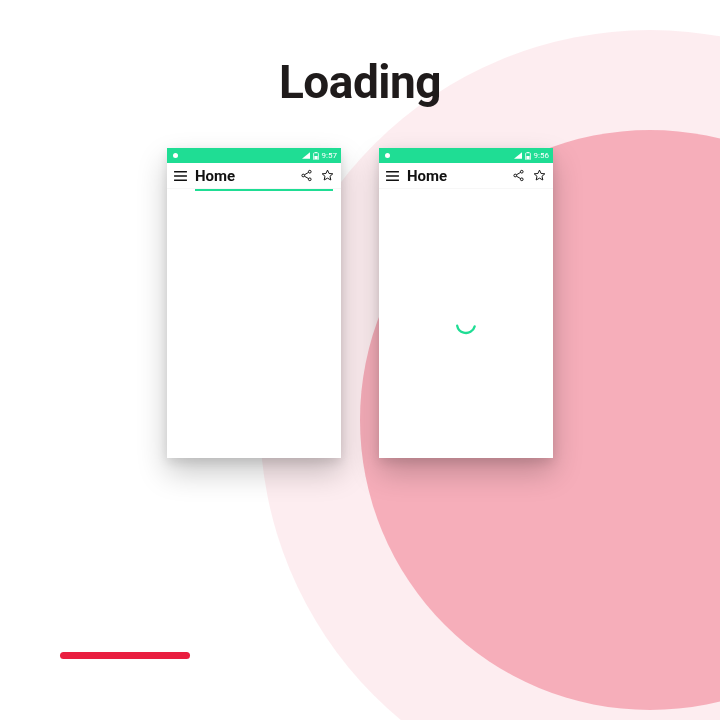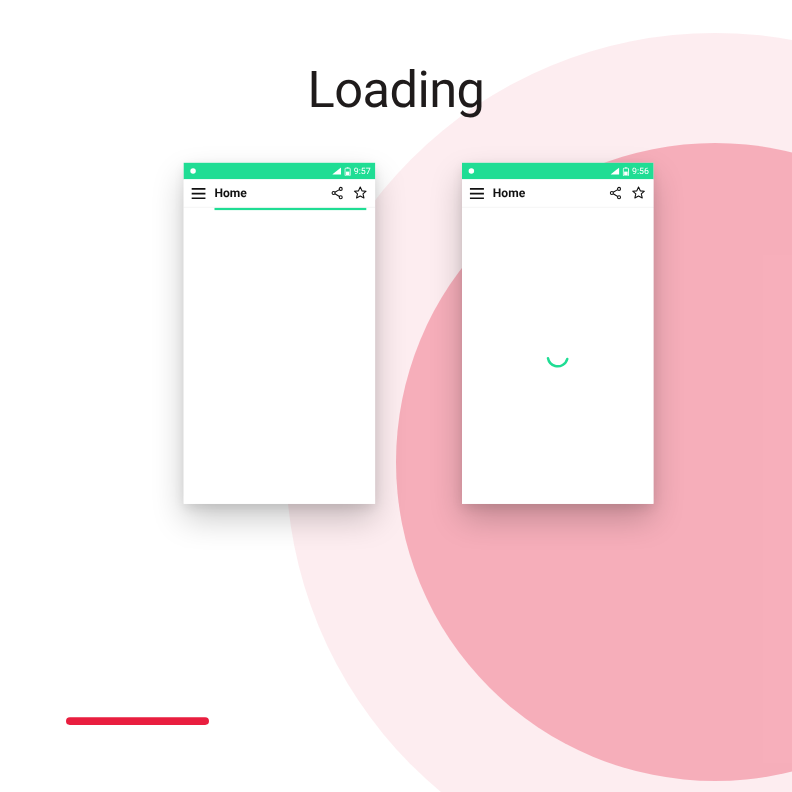--- a/index.html
+++ b/index.html
@@ -28,42 +28,41 @@
     top: 130px;
     left: 360px;
   }
   .title {
     position: absolute;
     top: 55px;
     left: 0;
     width: 720px;
     text-align: center;
     font-size: 46px;
-    font-weight: 400;
+    font-weight: 700;
     color: #1f1b1b;
     letter-spacing: -0.5px;
   }
   .phones {
     position: absolute;
     top: 148px;
     left: 0;
     width: 720px;
     display: flex;
     justify-content: center;
     gap: 38px;
   }
   .phone {
     width: 174px;
     height: 310px;
     background: #ffffff;
     box-shadow: 0 14px 28px rgba(0,0,0,0.22), 0 4px 10px rgba(0,0,0,0.10);
     display: flex;
     flex-direction: column;
     position: relative;
-    margin-left: 41px;
   }
   .statusbar {
     height: 15px;
     background: #1fdd94;
     display: flex;
     align-items: center;
     justify-content: flex-end;
     padding: 0 4px;
     gap: 3px;
     color: #ffffff;
@@ -77,21 +76,21 @@
   .appbar {
     height: 26px;
     background: #ffffff;
     display: flex;
     align-items: center;
     padding: 0 7px;
     gap: 8px;
     border-bottom: 1px solid rgba(0,0,0,0.03);
   }
   .appbar .app-title {
-    font-size: 11px;
+    font-size: 15px;
     font-weight: 700;
     color: #111;
     flex: 1;
   }
   .appbar svg { display: block; }
   .content {
     flex: 1;
     background: #fff;
     position: relative;
   }

